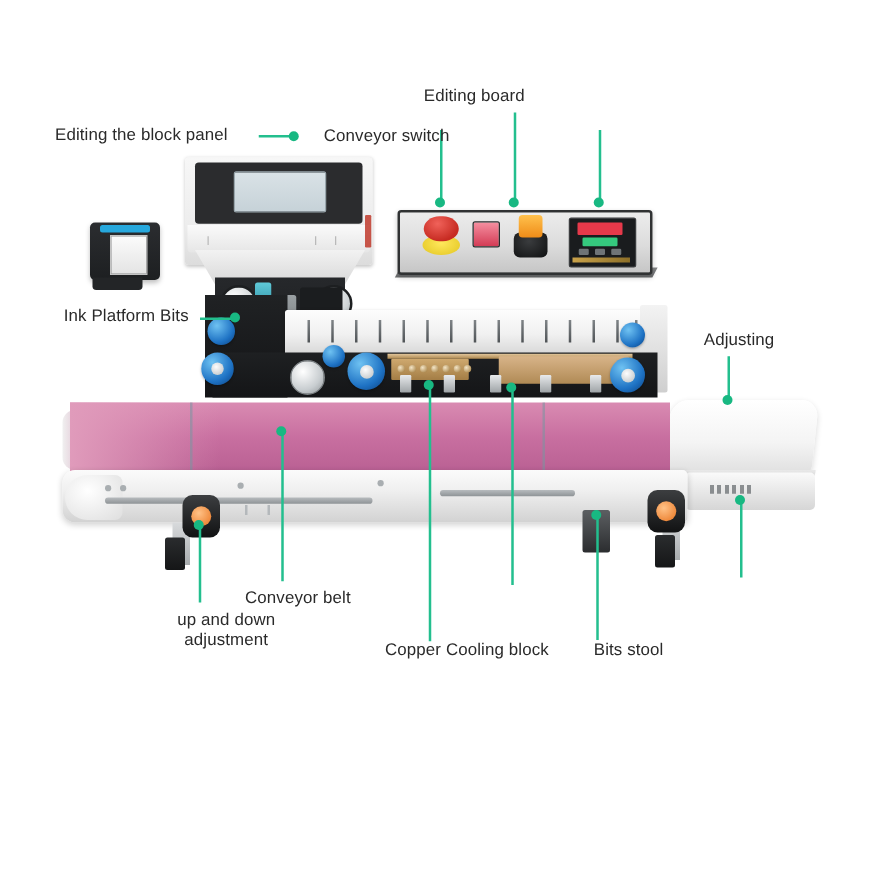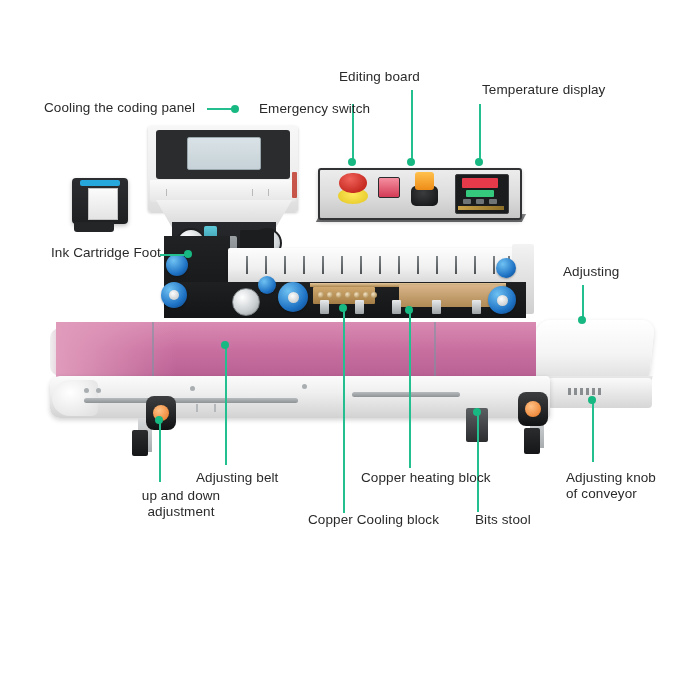--- a/index.html
+++ b/index.html
@@ -484,39 +484,35 @@
 
   <div class="lead v" style="left:409px;top:310px;height:158px;"></div>
   <div class="dot" style="left:405px;top:306px;"></div>
 
   <div class="lead v" style="left:477px;top:412px;height:100px;"></div>
   <div class="dot" style="left:473px;top:408px;"></div>
 
   <div class="lead v" style="left:592px;top:400px;height:62px;"></div>
   <div class="dot" style="left:588px;top:396px;"></div>
 
-  <div class="label" style="left:44px;top:100px;">Cooling the coding panel</div>
-
-  <div class="label" style="left:259px;top:101px;">Emergency switch</div>
+  <div class="label" style="left:44px;top:100px;">Editing the block panel</div>
+
+  <div class="label" style="left:259px;top:101px;">Conveyor switch</div>
 
   <div class="label" style="left:339px;top:69px;">Editing board</div>
 
-  <div class="label" style="left:482px;top:82px;">Temperature display</div>
-
-  <div class="label" style="left:51px;top:245px;">Ink Cartridge Foot</div>
+
+  <div class="label" style="left:51px;top:245px;">Ink Platform Bits</div>
 
   <div class="label" style="left:563px;top:264px;">Adjusting</div>
 
-  <div class="label" style="left:196px;top:470px;">Adjusting belt</div>
+  <div class="label" style="left:196px;top:470px;">Conveyor belt</div>
 
   <div class="label center" style="left:133px;top:488px;width:96px;">up and down
 adjustment</div>
 
   <div class="label" style="left:308px;top:512px;">Copper Cooling block</div>
 
-  <div class="label" style="left:361px;top:470px;">Copper heating block</div>
 
   <div class="label" style="left:475px;top:512px;">Bits stool</div>
 
-  <div class="label" style="left:566px;top:470px;">Adjusting knob
-of conveyor</div>
 
 </div>
 
 </body></html>

